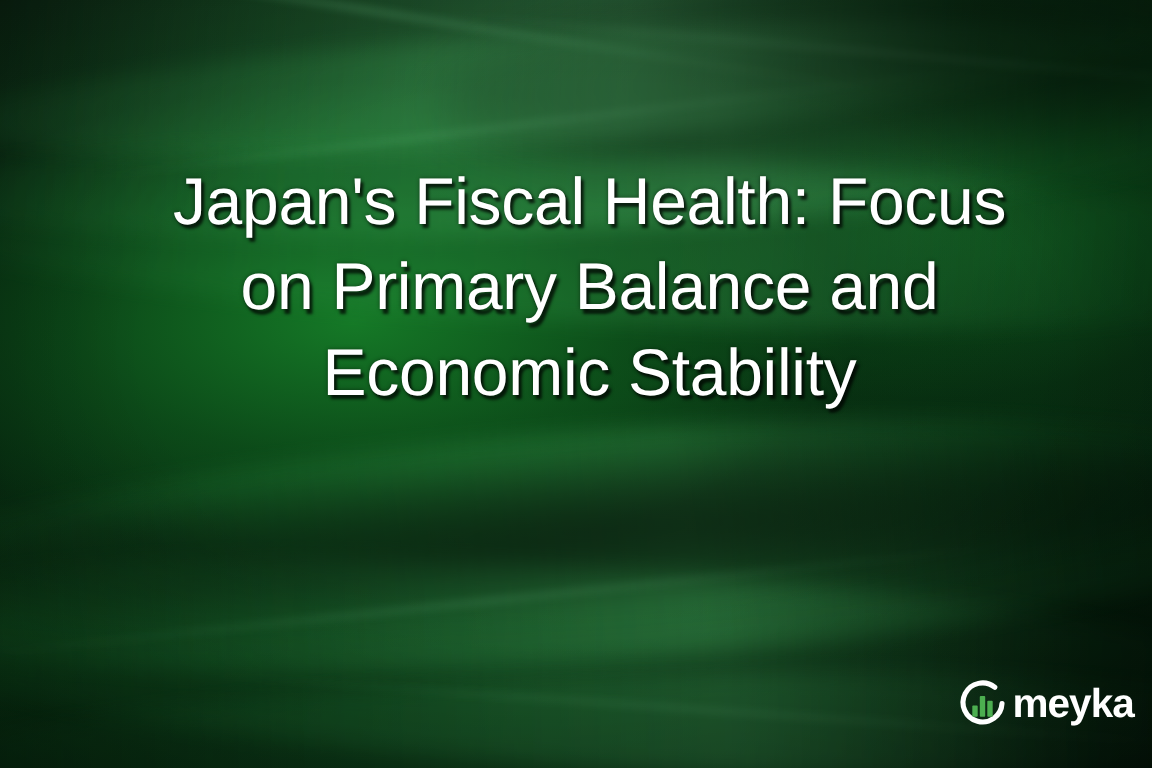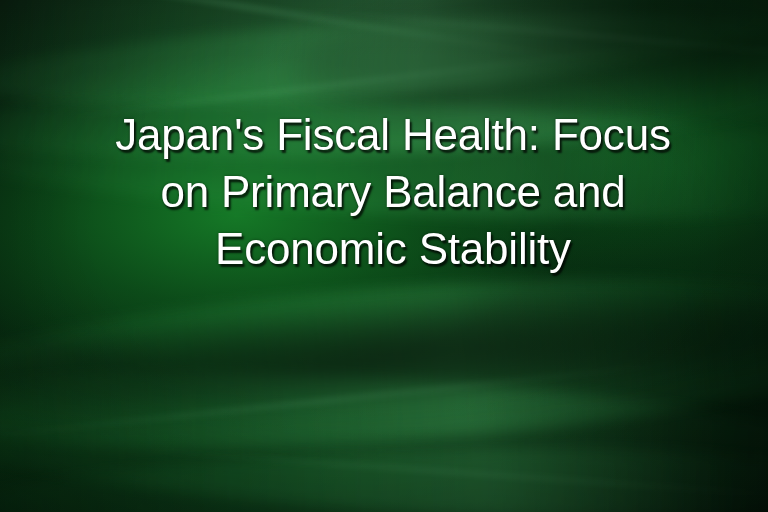--- a/index.html
+++ b/index.html
@@ -189,14 +189,25 @@
     <div id="dark-band-2"></div>
   </div>
   <div class="bg-layer" id="bg-vignette"></div>
 
   <div id="title-block">
     <h1 id="title-text">Japan's Fiscal Health: Focus
 on Primary Balance and
 Economic Stability</h1>
   </div>
 
+  <div id="logo">
+    <svg id="logo-mark" viewBox="0 0 34 34" aria-hidden="true">
+
+      <path d="M25.2 6.2 A13 13 0 1 0 30 17" fill="none" stroke="#ffffff" stroke-width="3.4" stroke-linecap="round"></path>
+
+      <rect x="10.2" y="18.4" width="3.6" height="7.4" rx="0.6" fill="#4caf50"></rect>
+      <rect x="15.2" y="12.0" width="3.6" height="13.8" rx="0.6" fill="#4caf50"></rect>
+      <rect x="20.2" y="15.2" width="3.6" height="10.6" rx="0.6" fill="#4caf50"></rect>
+    </svg>
+    <span id="logo-wordmark">meyka</span>
+  </div>
 
 </div>
 
 </body></html>

